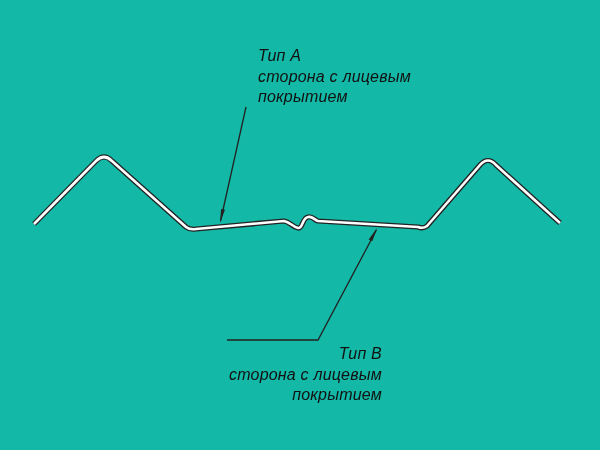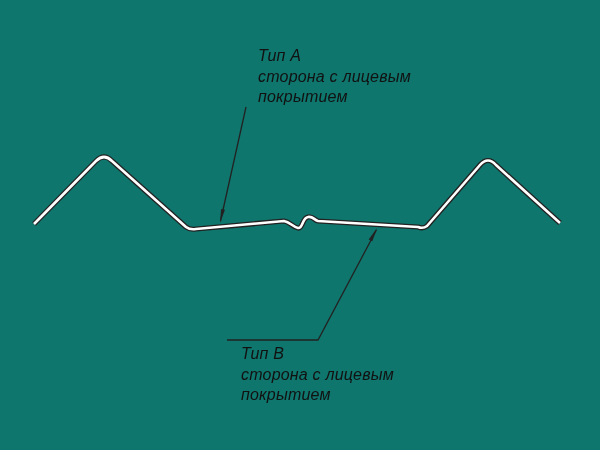--- a/index.html
+++ b/index.html
@@ -4,21 +4,21 @@
 <style>
   html, body {
     margin: 0;
     padding: 0;
     background: #ffffff;
   }
   .canvas {
     position: relative;
     width: 600px;
     height: 450px;
-    background: #0f766e;
+    background: #14b8a6;
     overflow: hidden;
     font-family: "Liberation Sans", sans-serif;
   }
   .canvas svg {
     position: absolute;
     left: 0;
     top: 0;
   }
   .callout {
     position: absolute;
@@ -76,19 +76,19 @@
     <polyline points="227,340 318,340 376.4,230" fill="none" stroke-width="1.3" stroke="#222222"></polyline>
     <polygon points="377,228 372.3,241.3 368.7,239.5" fill="#222222"></polygon>
   </svg>
 
   <div class="callout" style="left:258px; top:46px;">
     <div class="title">Тип A</div>
     <div>сторона с лицевым</div>
     <div>покрытием</div>
   </div>
 
-  <div class="callout" style="left:241px; top:344px;">
+  <div class="callout" style="left:229px; top:344px;text-align:right;">
     <div class="title">Тип B</div>
     <div>сторона с лицевым</div>
     <div>покрытием</div>
   </div>
 
 </div>
 
 </body></html>

